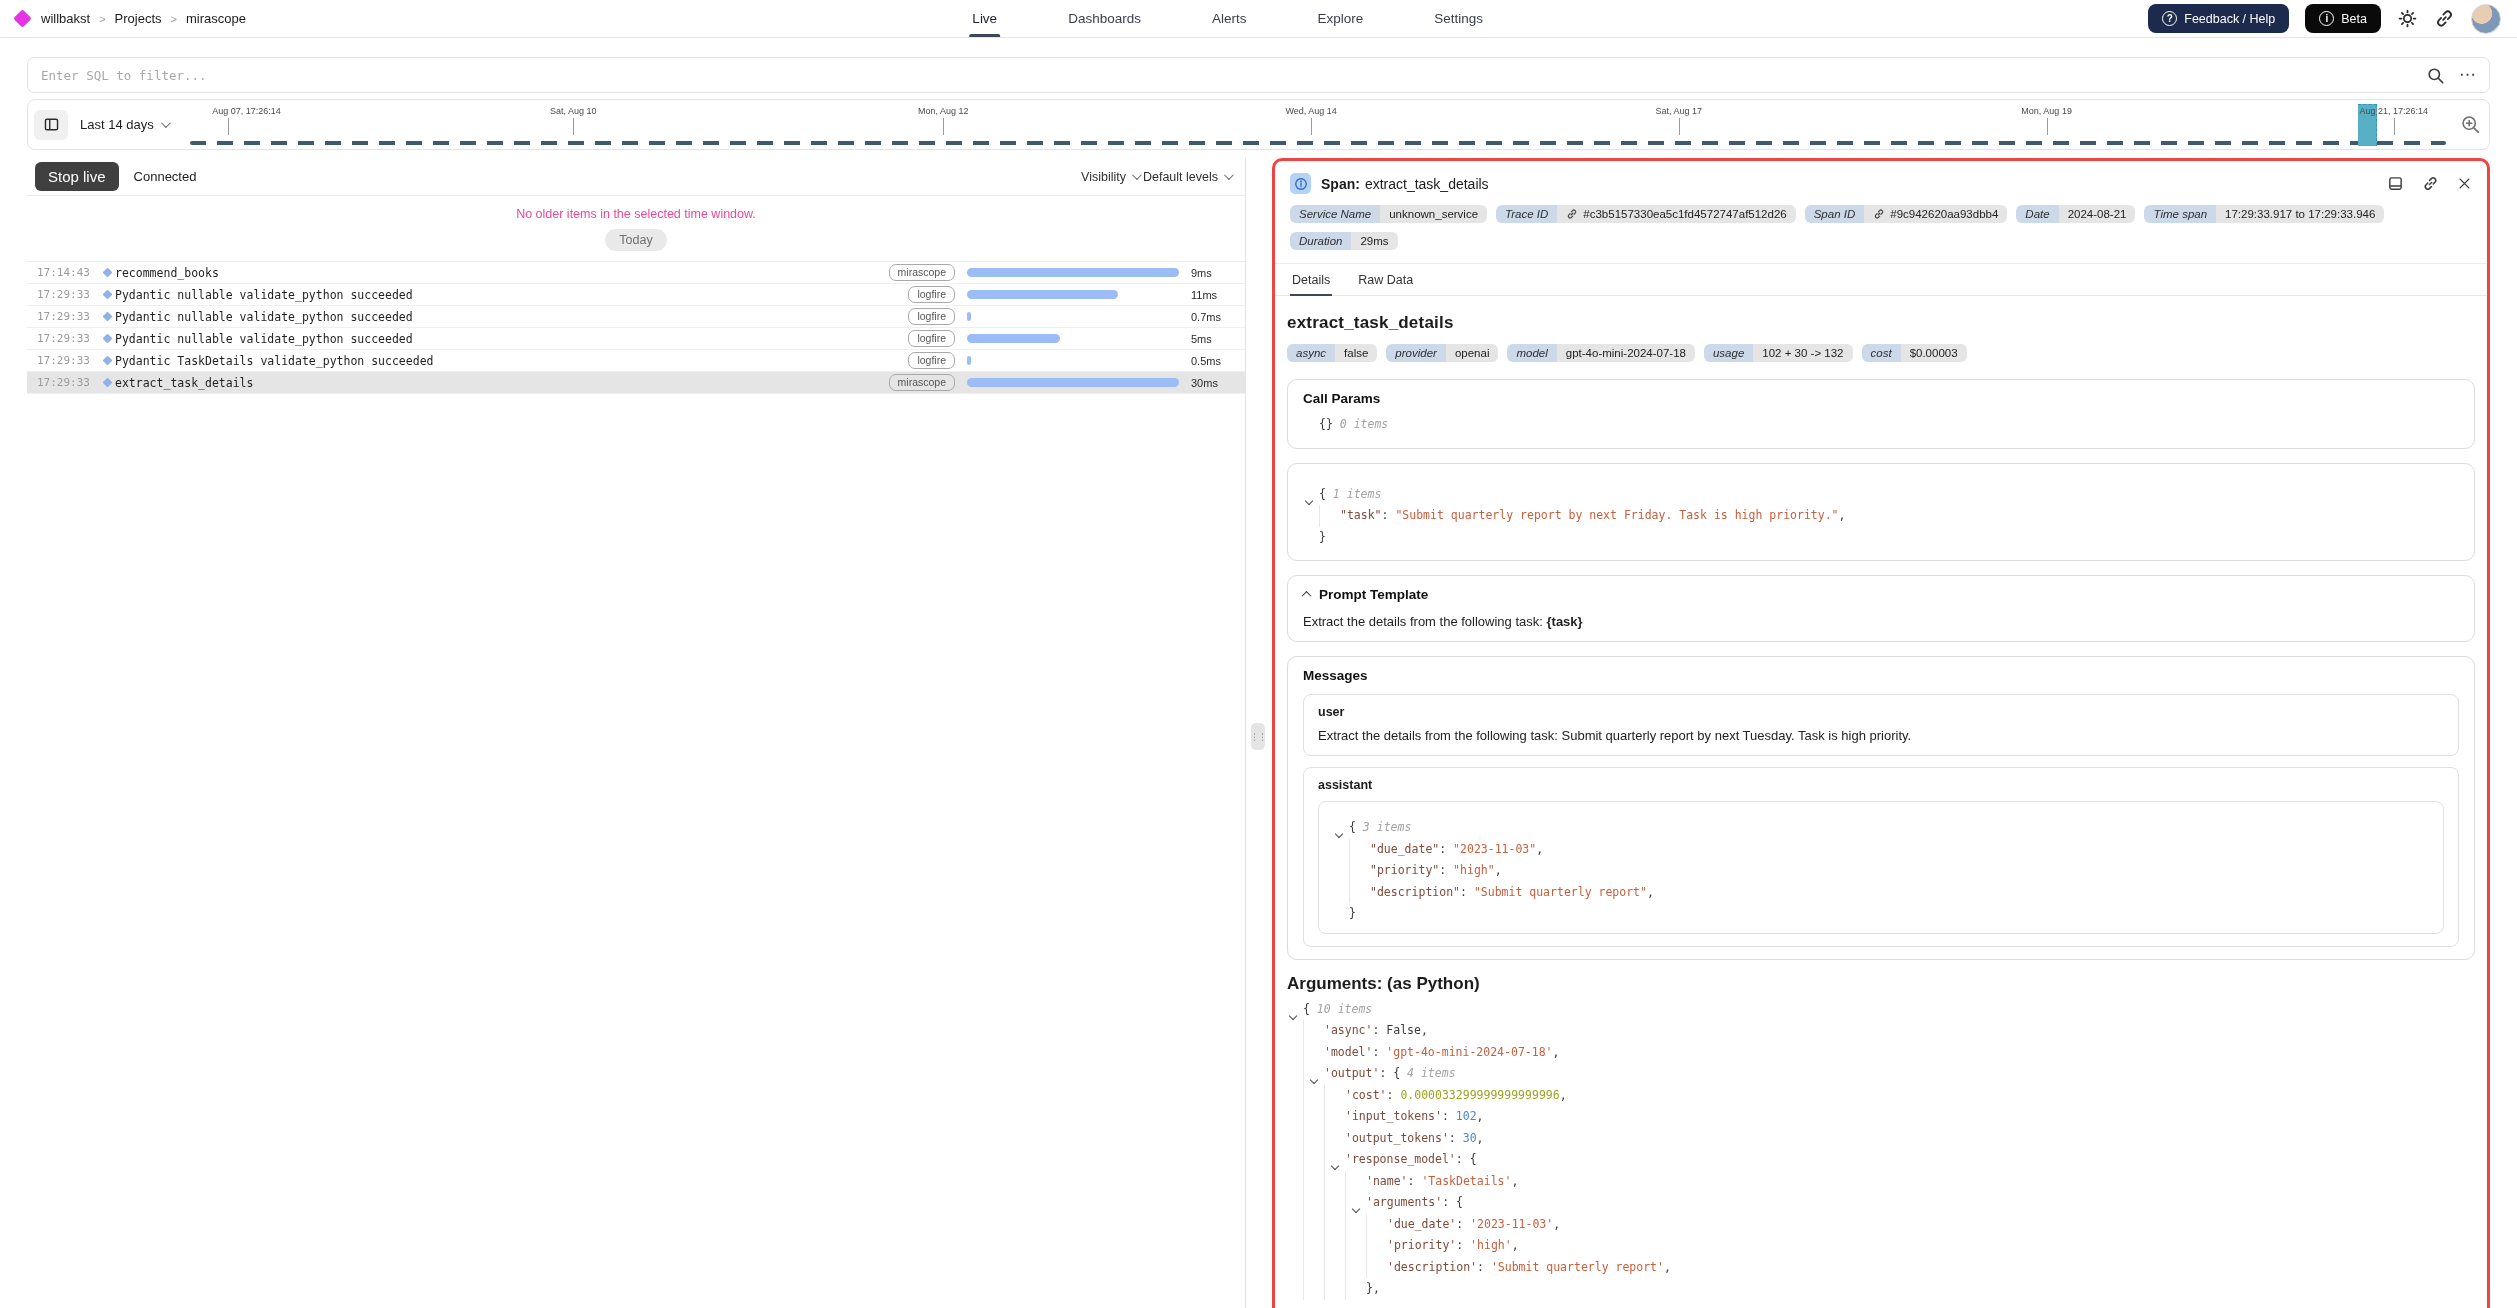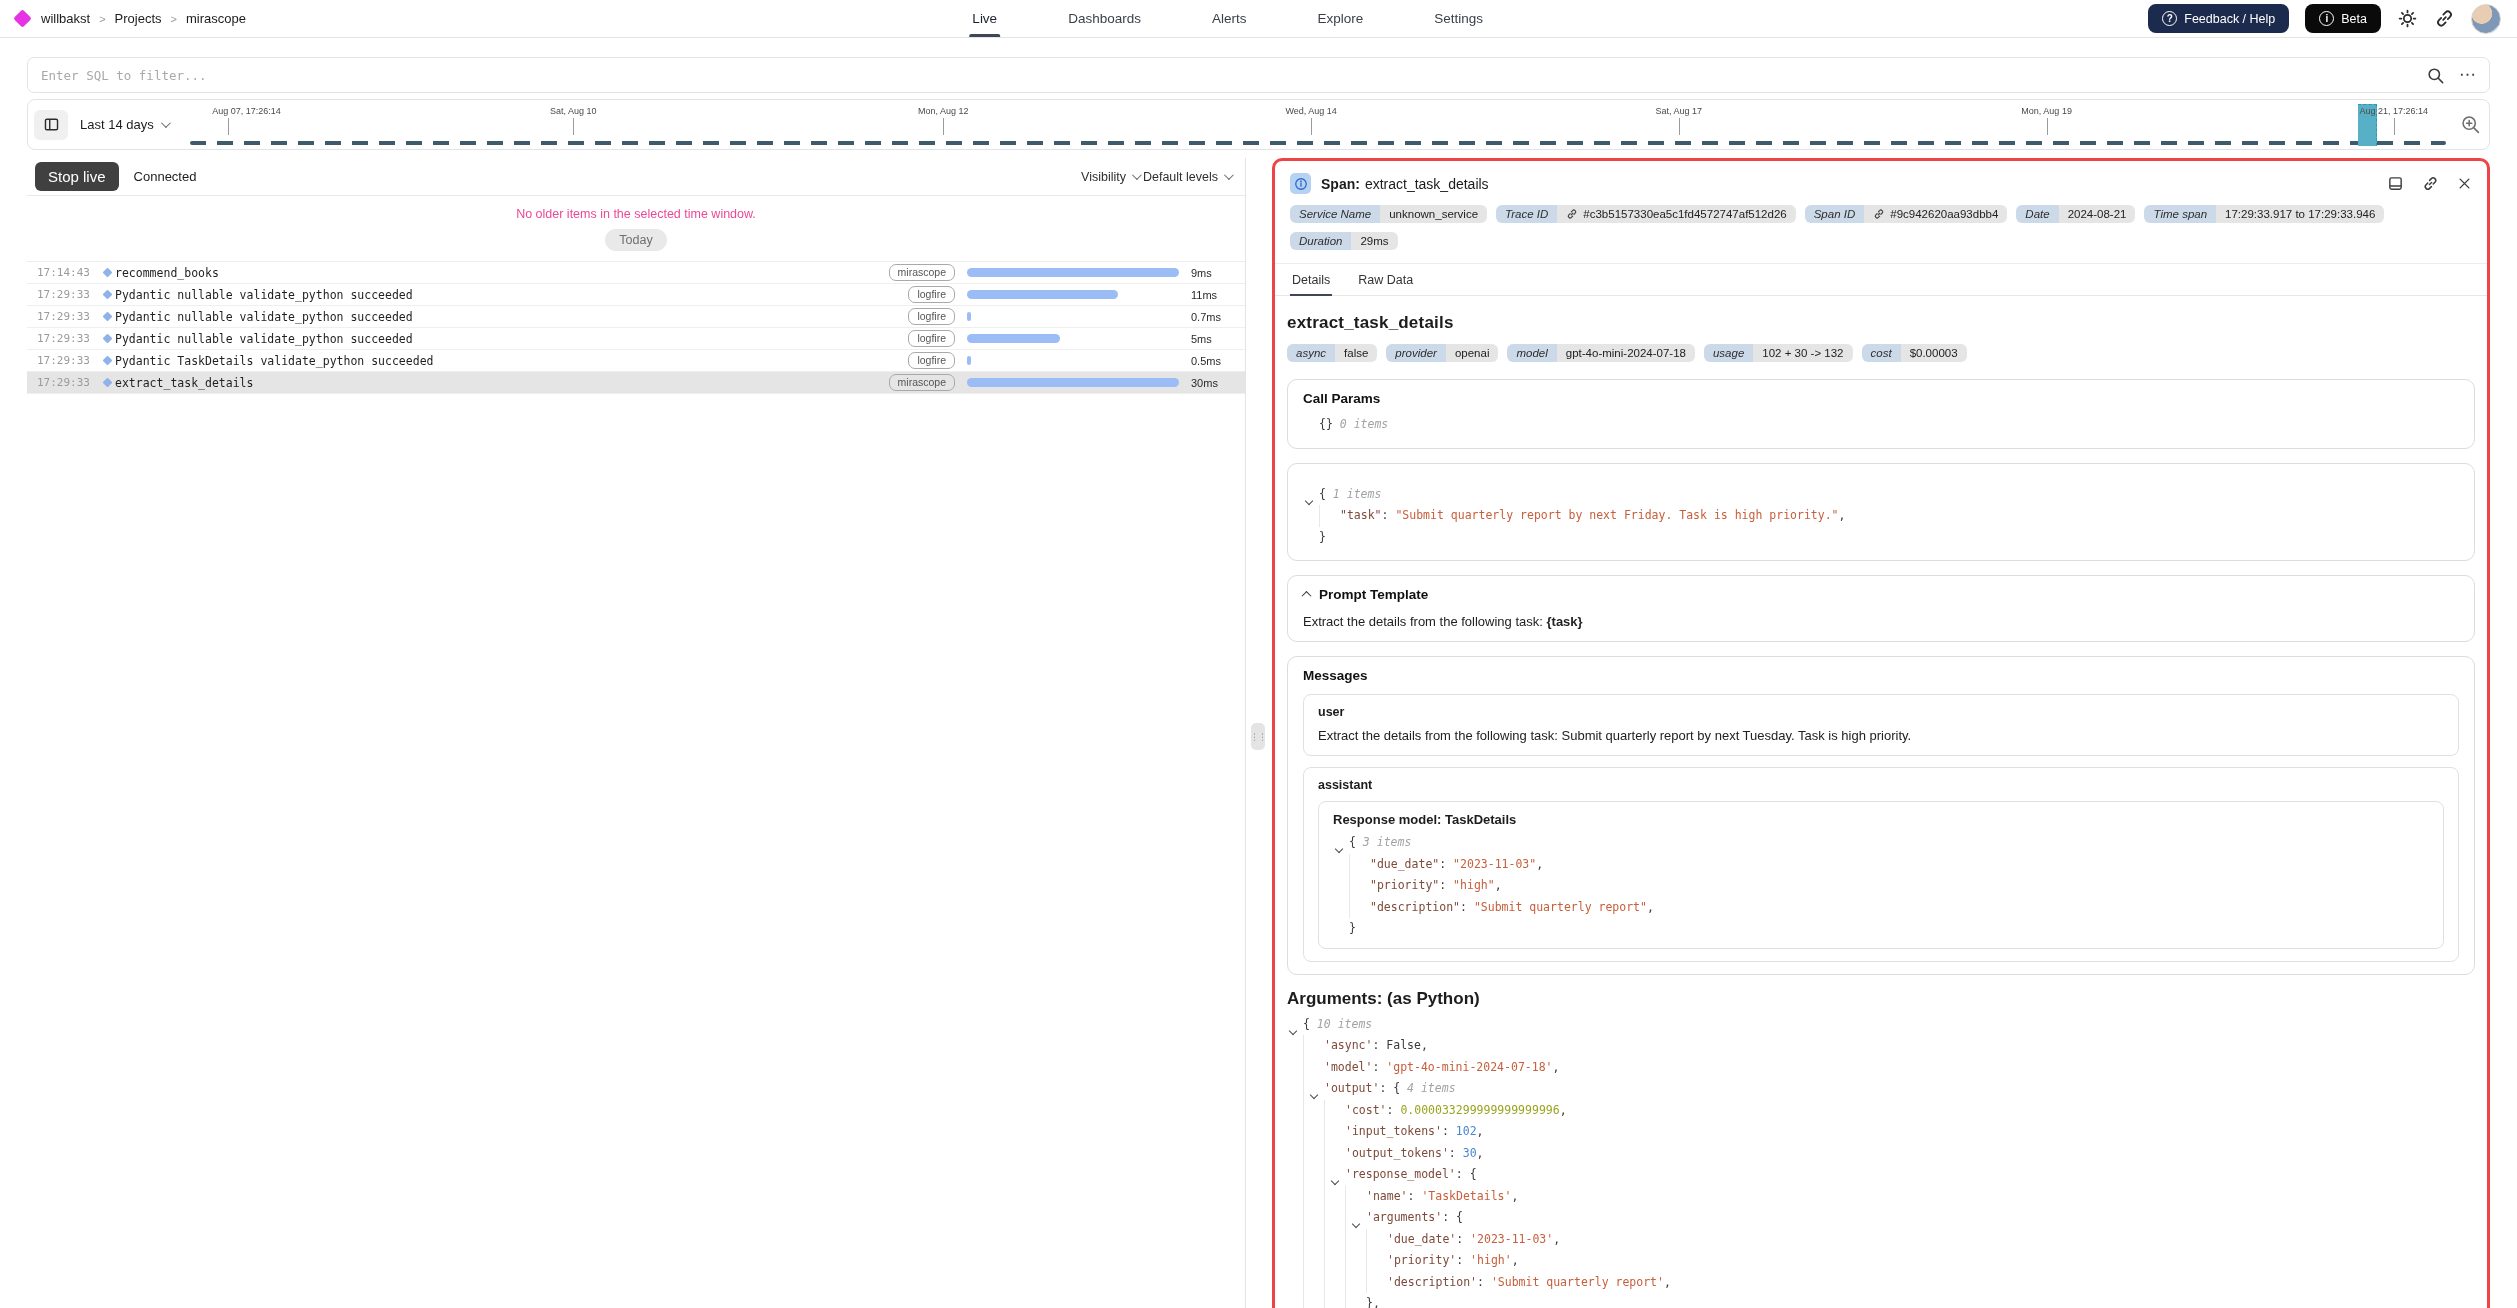--- a/index.html
+++ b/index.html
@@ -468,21 +468,20 @@
 
       <div class="card">
         <div class="card-title">Messages</div>
         <div class="msg-card">
           <div class="msg-role">user</div>
           <div class="msg-text">Extract the details from the following task: Submit quarterly report by next Tuesday. Task is high priority.</div>
         </div>
         <div class="msg-card">
           <div class="msg-role">assistant</div>
           <div class="resp-card">
-            <div class="resp-title">Response model: TaskDetails</div>
             <div class="code">
                 <div class="code-line"><span class="chv"></span><span class="cp">{ </span><span class="ci">3 items</span></div>
                 <div class="code-line"><span class="indg"></span><span class="ck">"due_date"</span><span class="cp">: </span><span class="cs">"2023-11-03"</span><span class="cp">,</span></div>
                 <div class="code-line"><span class="indg"></span><span class="ck">"priority"</span><span class="cp">: </span><span class="cs">"high"</span><span class="cp">,</span></div>
                 <div class="code-line"><span class="indg"></span><span class="ck">"description"</span><span class="cp">: </span><span class="cs">"Submit quarterly report"</span><span class="cp">,</span></div>
                 <div class="code-line"><span class="cp">}</span></div>
               </div>
           </div>
         </div>
       </div>

